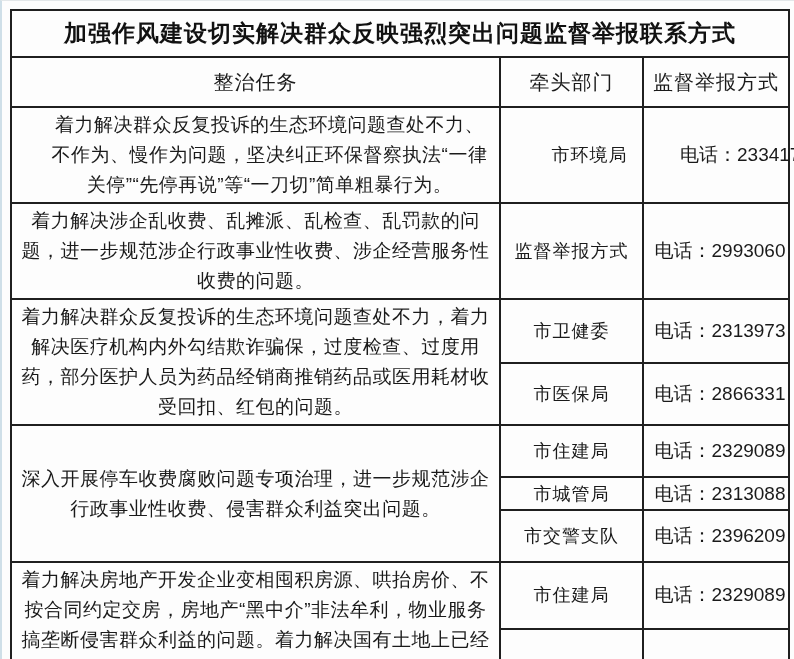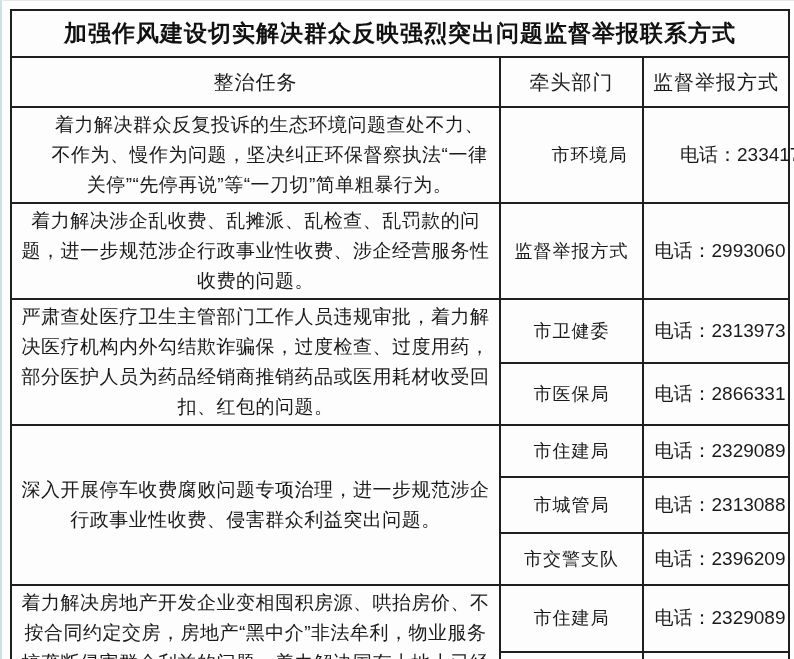--- a/index.html
+++ b/index.html
@@ -73,21 +73,21 @@
     font-size: 19px;
     padding-left: 8px;
     white-space: nowrap;
   }
 
   tr.r1 td  { height: 92px; padding-left: 36px; }
   tr.r2 td  { height: 78px; }
   tr.r3a td { height: 52px; }
   tr.r3b td { height: 51px; border-radius: 19px; }
   tr.r4a td { height: 52px; }
-  tr.r4b td { height: 56px; }
+  tr.r4b td { height: 33px; }
   tr.r4c td { height: 52px; margin-left: 24px; }
   tr.r5a td { height: 51px; }
   tr.r5b td { height: 68px; }
 </style>
 </head>
 <body>
 
 <div class="page">
   <table class="contact-table">
     <colgroup>
@@ -113,21 +113,21 @@
       <td class="phone-cell">电话：2334179</td>
     </tr>
 
     <tr class="r2">
       <td class="task-cell">着力解决涉企乱收费、乱摊派、乱检查、乱罚款的问题，进一步规范涉企行政事业性收费、涉企经营服务性收费的问题。</td>
       <td class="dept-cell">监督举报方式</td>
       <td class="phone-cell">电话：2993060</td>
     </tr>
 
     <tr class="r3a">
-      <td class="task-cell" rowspan="2">严肃查处医疗卫生主管部门工作人员违规审批，着力解决医疗机构内外勾结欺诈骗保，过度检查、过度用药，部分医护人员为药品经销商推销药品或医用耗材收受回扣、红包的问题。</td>
+      <td class="task-cell" rowspan="2">着力解决群众反复投诉的生态环境问题查处不力，着力解决医疗机构内外勾结欺诈骗保，过度检查、过度用药，部分医护人员为药品经销商推销药品或医用耗材收受回扣、红包的问题。</td>
       <td class="dept-cell">市卫健委</td>
       <td class="phone-cell">电话：2313973</td>
     </tr>
     <tr class="r3b">
       <td class="dept-cell">市医保局</td>
       <td class="phone-cell">电话：2866331</td>
     </tr>
 
     <tr class="r4a">
       <td class="task-cell" rowspan="3">深入开展停车收费腐败问题专项治理，进一步规范涉企行政事业性收费、侵害群众利益突出问题。</td>

